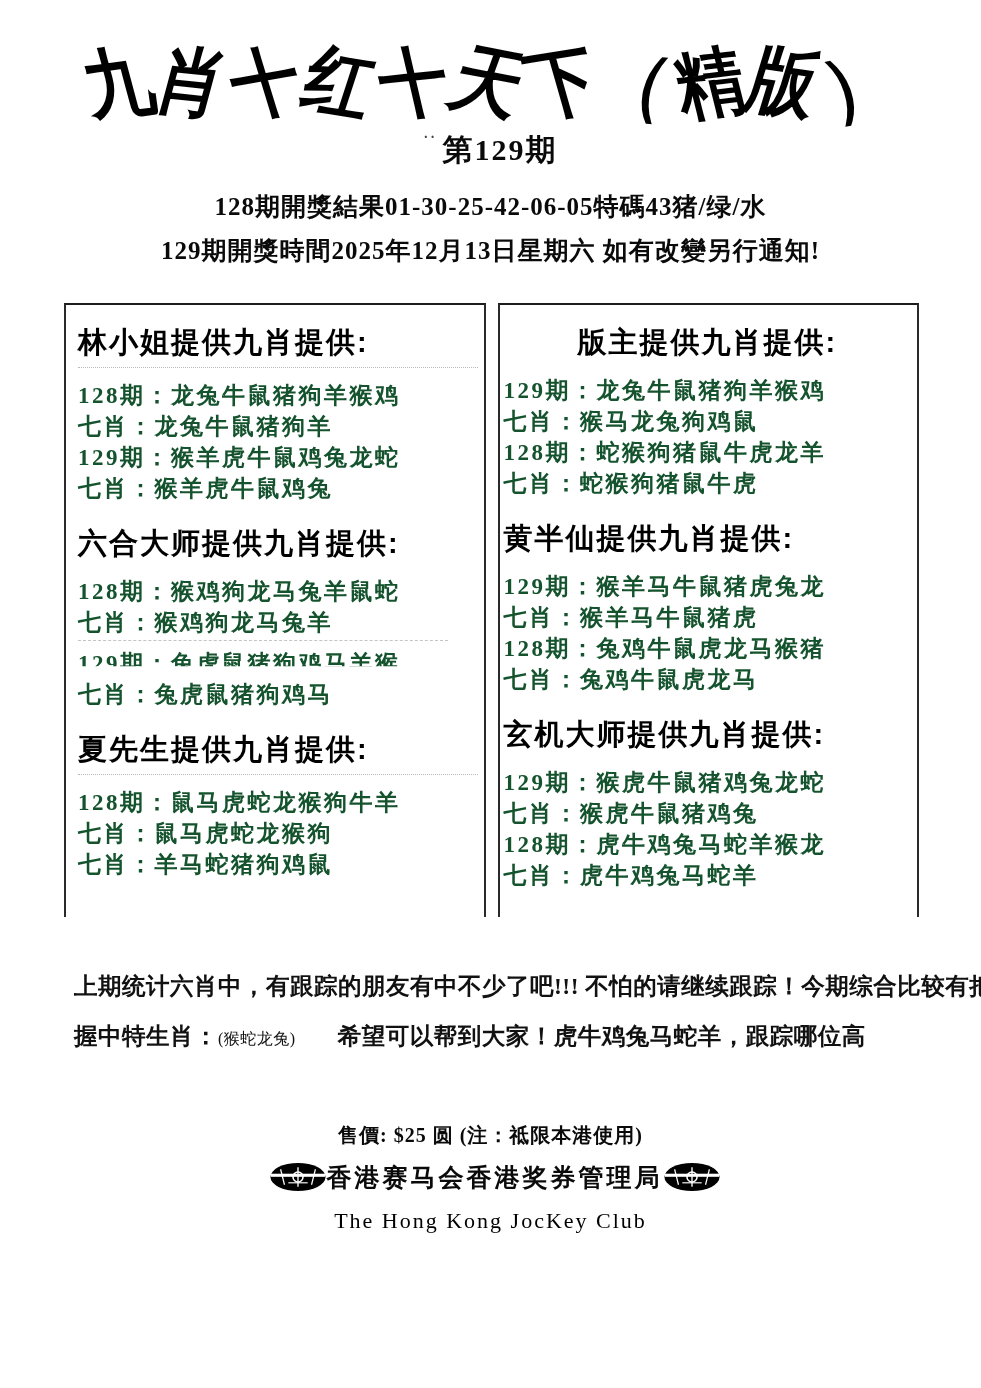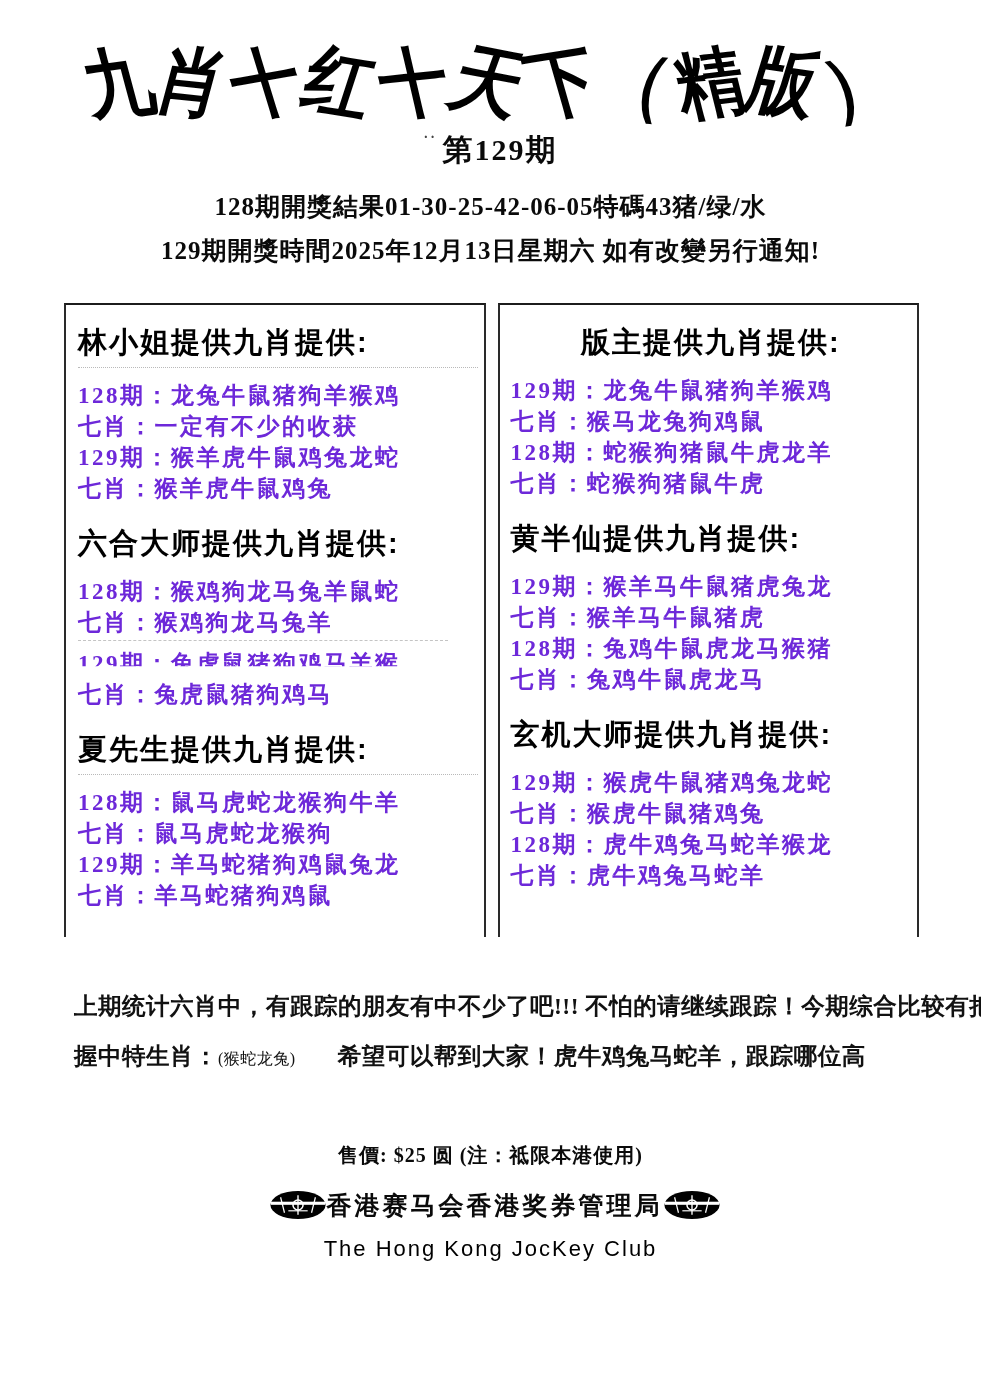--- a/index.html
+++ b/index.html
@@ -19,46 +19,46 @@
   .issue-no::before { content:"·· "; font-size:14px; vertical-align:top; color:#444; }
 
   .results { text-align:center; margin-top:14px; font-size:25px; font-weight:600; line-height:44px;
              letter-spacing:1px; }
 
   
   .boxes { display:flex; margin:30px 62px 0 64px; gap:12px; }
   .pbox { width:428px; min-height:488px; border-top:2px solid #1c1c1c;
           border-left:2px solid #2a2a2a; border-right:2px solid #2a2a2a;
           padding:12px 6px 6px 12px; }
-  .pbox.right { padding-left:11px; }
+  .pbox.right { padding-left:4px; }
   .sec { margin-bottom:20px; }
   .sec-header { font-size:29px; font-weight:700; letter-spacing:2px; margin:6px 0 12px;
                 font-family:"Liberation Sans","DejaVu Sans",sans-serif; color:#000; }
   .sec-header.center { text-align:center; }
   .sec-header.dotted-under { border-bottom:1px dotted #b9b9b9; padding-bottom:4px; }
   .prow { font-size:23px; font-weight:700; letter-spacing:2.5px; line-height:31px;
-          white-space:nowrap; color:#6d28d9; }
+          white-space:nowrap; color:#14532d; }
   .prow.cut span { display:inline-block; clip-path: inset(0 0 40% 0); }
   .artifact-line { height:6px; border-top:1px dashed #c4c4c4; margin:2px 30px 2px 0; }
 
   
   .commentary { margin:44px 72px 0 74px; font-size:23.5px; font-weight:600; color:#111;
                 letter-spacing:0.5px; }
   .commentary .cline { line-height:50px; white-space:nowrap; }
   .commentary .cline2 .hl { font-size:16px; font-weight:400;text-align:right; }
   .commentary .cline2 .gap { display:inline-block; width:42px; }
   .commentary .cline3 { padding-left:32px; }
   .commentary .cline3 .gap { display:inline-block; width:64px; }
 
   
   .price { text-align:center; margin-top:58px; font-size:20px; font-weight:800; letter-spacing:1px; }
-  .org-row { display:flex; justify-content:center; align-items:center; margin-top:20px; gap:0;padding-left:8px; }
+  .org-row { display:flex; justify-content:center; align-items:center; margin-top:12px; gap:0;padding-left:8px; }
   .org-cn { font-size:25px; font-weight:700; letter-spacing:3px; }
   .hkjc-logo { width:58px; height:32px; display:block; }
-  .org-en { text-align:center; margin-top:14px; font-family:Liberation Sans, sans-serif;
+  .org-en { text-align:center; margin-top:14px; font-family:Liberation Serif, serif;
             font-size:22px; color:#000; letter-spacing:2px; }
 </style>
 </head>
 <body>
 
 <div class="page">
 
   <div class="masthead">
     <div class="paper-title"><span style="transform: rotate(-8deg) skewX(7deg) scaleY(1.12);">九</span><span style="transform: rotate(6deg) skewX(-9deg) scaleY(1.12);">肖</span><span style="transform: rotate(-10deg) skewX(7deg) scaleY(1.12);">十</span><span style="transform: rotate(9deg) skewX(-9deg) scaleY(1.12);">红</span><span style="transform: rotate(-6deg) skewX(7deg) scaleY(1.12);">十</span><span style="transform: rotate(11deg) skewX(-9deg) scaleY(1.12);">天</span><span style="transform: rotate(-9deg) skewX(7deg) scaleY(1.12);">下</span><span style="transform: rotate(5deg) skewX(-9deg) scaleY(1.12);">（</span><span style="transform: rotate(-7deg) skewX(7deg) scaleY(1.12);">精</span><span style="transform: rotate(8deg) skewX(-9deg) scaleY(1.12);">版</span><span style="transform: rotate(-11deg) skewX(7deg) scaleY(1.12);">）</span></div>
   </div>
@@ -68,37 +68,36 @@
     <div>128期開獎結果01-30-25-42-06-05特碼43猪/绿/水</div>
     <div>129期開獎時間2025年12月13日星期六 如有改變另行通知!</div>
   </div>
 
   <div class="boxes">
 
     <div class="pbox left">
       <div class="sec">
         <div class="sec-header dotted-under">林小姐提供九肖提供:</div>
         <div class="prow">128期：龙兔牛鼠猪狗羊猴鸡</div>
-        <div class="prow">七肖：一定有不少的收获</div>
+        <div class="prow">七肖：龙兔牛鼠猪狗羊</div>
         <div class="prow">129期：猴羊虎牛鼠鸡兔龙蛇</div>
         <div class="prow">七肖：猴羊虎牛鼠鸡兔</div>
       </div>
       <div class="sec">
         <div class="sec-header">六合大师提供九肖提供:</div>
         <div class="prow">128期：猴鸡狗龙马兔羊鼠蛇</div>
         <div class="prow">七肖：猴鸡狗龙马兔羊</div>
         <div class="artifact-line"></div>
         <div class="prow cut"><span>129期：兔虎鼠猪狗鸡马羊猴</span></div>
         <div class="prow">七肖：兔虎鼠猪狗鸡马</div>
       </div>
       <div class="sec">
         <div class="sec-header dotted-under">夏先生提供九肖提供:</div>
         <div class="prow">128期：鼠马虎蛇龙猴狗牛羊</div>
         <div class="prow">七肖：鼠马虎蛇龙猴狗</div>
-        <div class="prow">129期：羊马蛇猪狗鸡鼠兔龙</div>
         <div class="prow">七肖：羊马蛇猪狗鸡鼠</div>
       </div>
     </div>
 
     <div class="pbox right">
       <div class="sec">
         <div class="sec-header center">版主提供九肖提供:</div>
         <div class="prow">129期：龙兔牛鼠猪狗羊猴鸡</div>
         <div class="prow">七肖：猴马龙兔狗鸡鼠</div>
         <div class="prow">128期：蛇猴狗猪鼠牛虎龙羊</div>

